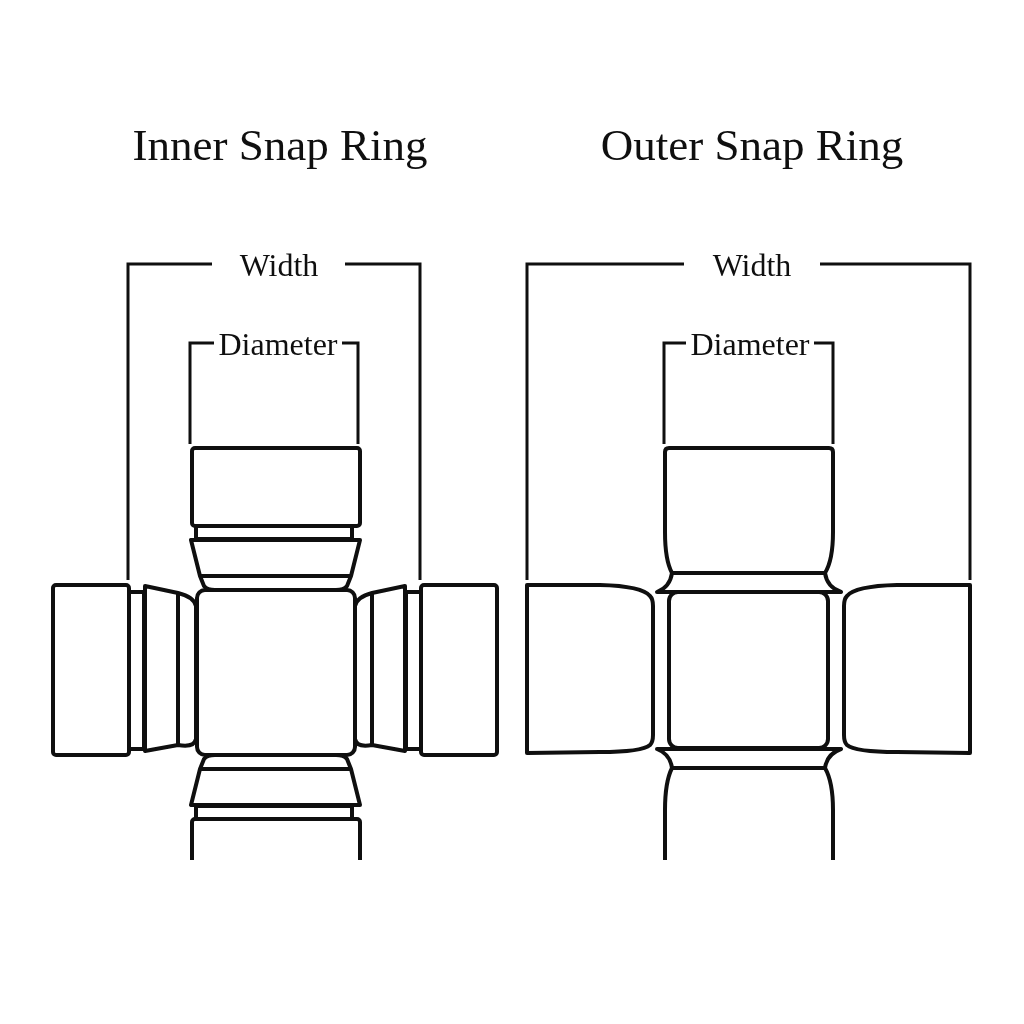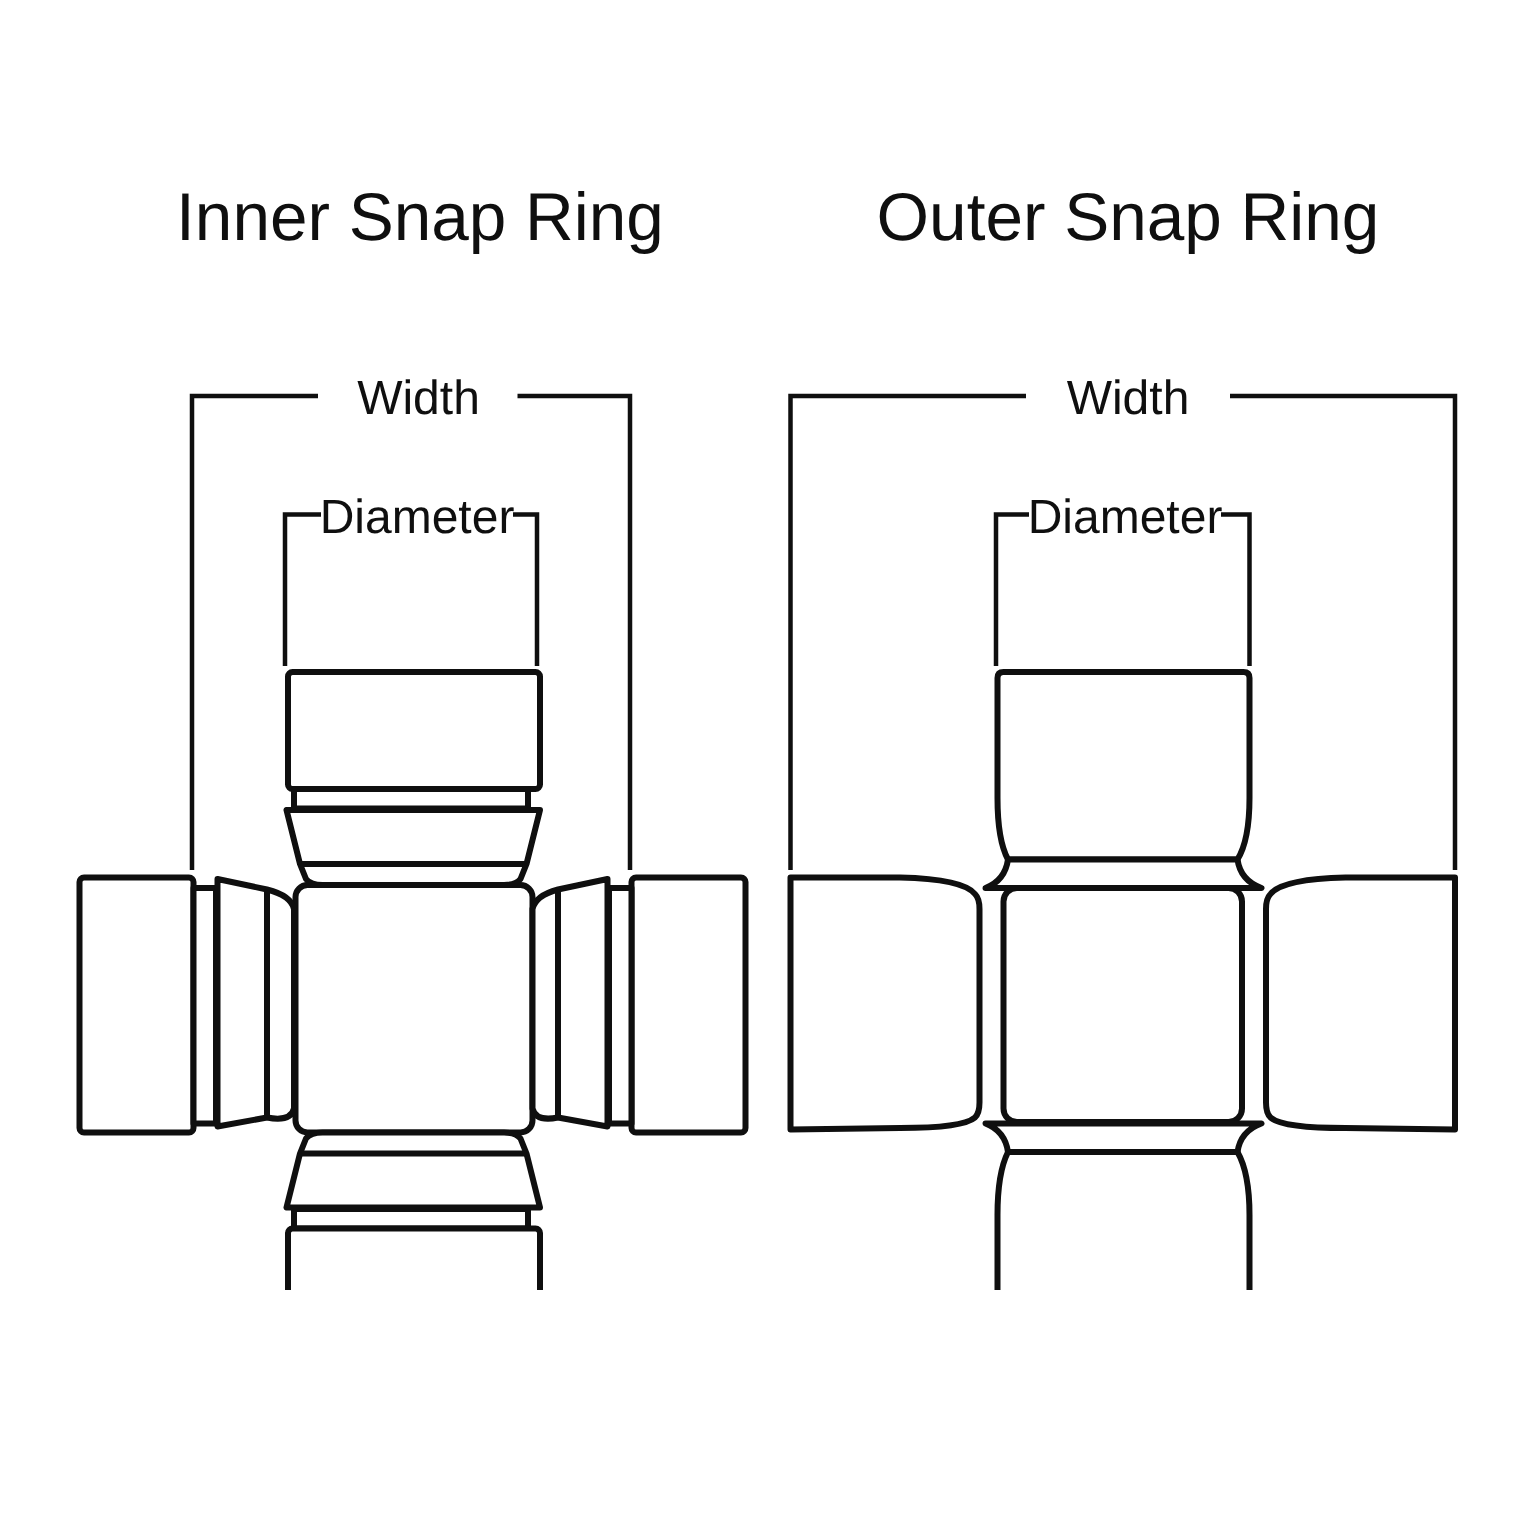--- a/index.html
+++ b/index.html
@@ -1,20 +1,20 @@
 <!DOCTYPE html>
 <html style="--ink: #0f0f0f; --paper: #ffffff;"><head>
 <meta charset="utf-8">
 <style>
   :root { --ink:#0f0f0f; --paper:#ffffff; }
   html,body { margin:0; padding:0; background:var(--paper); }
   .stage {
     position:relative; width:1024px; height:860px;
     background:var(--paper); overflow:hidden;
-    font-family:Liberation Sans, sans-serif;
+    font-family:Liberation Serif, serif;
   }
   svg { display:block; }
   .outline  { fill:var(--paper); stroke:var(--ink); stroke-width:4; stroke-linejoin:round; }
   .edge     { fill:none; stroke:var(--ink); stroke-width:4; stroke-linecap:butt; }
   .dim-line { fill:none; stroke:var(--ink); stroke-width:3; stroke-linejoin:miter; stroke-linecap:butt; }
   .dim-label{ font-size:32px; fill:var(--ink); text-anchor:middle; }
   .title    { font-size:45px; fill:var(--ink); text-anchor:middle; }
 </style>
 </head>
 <body>

